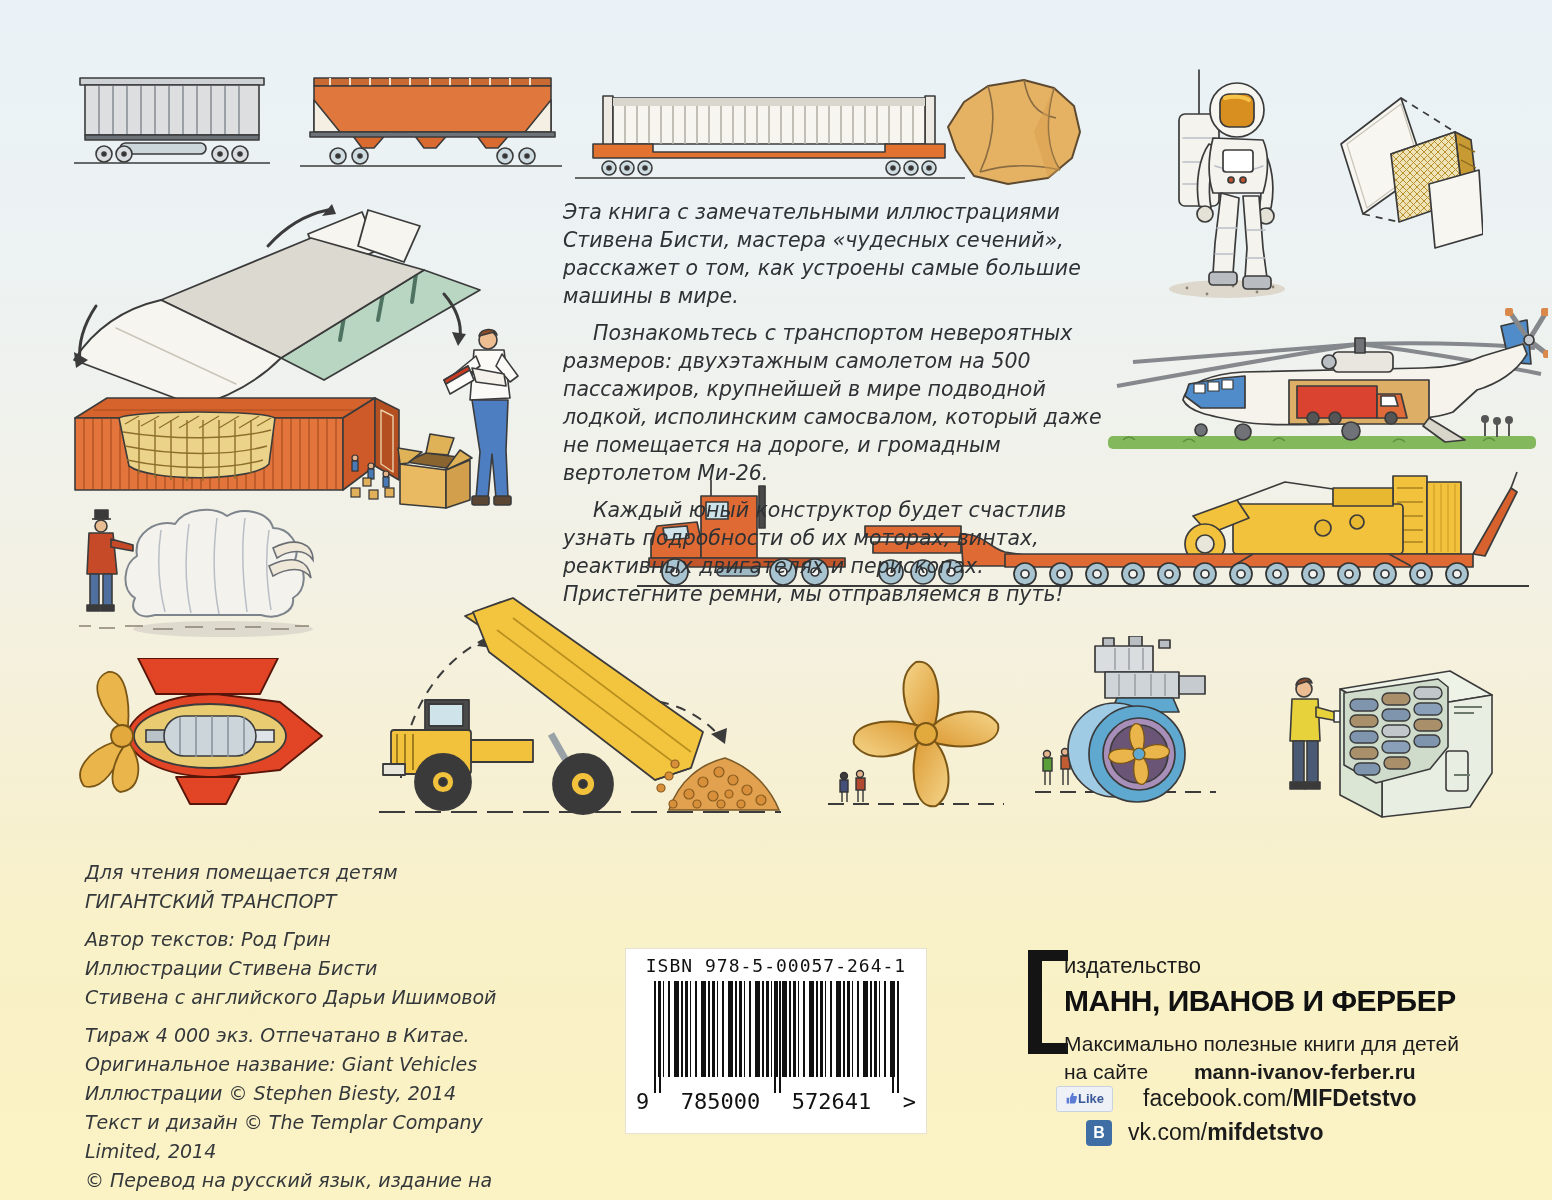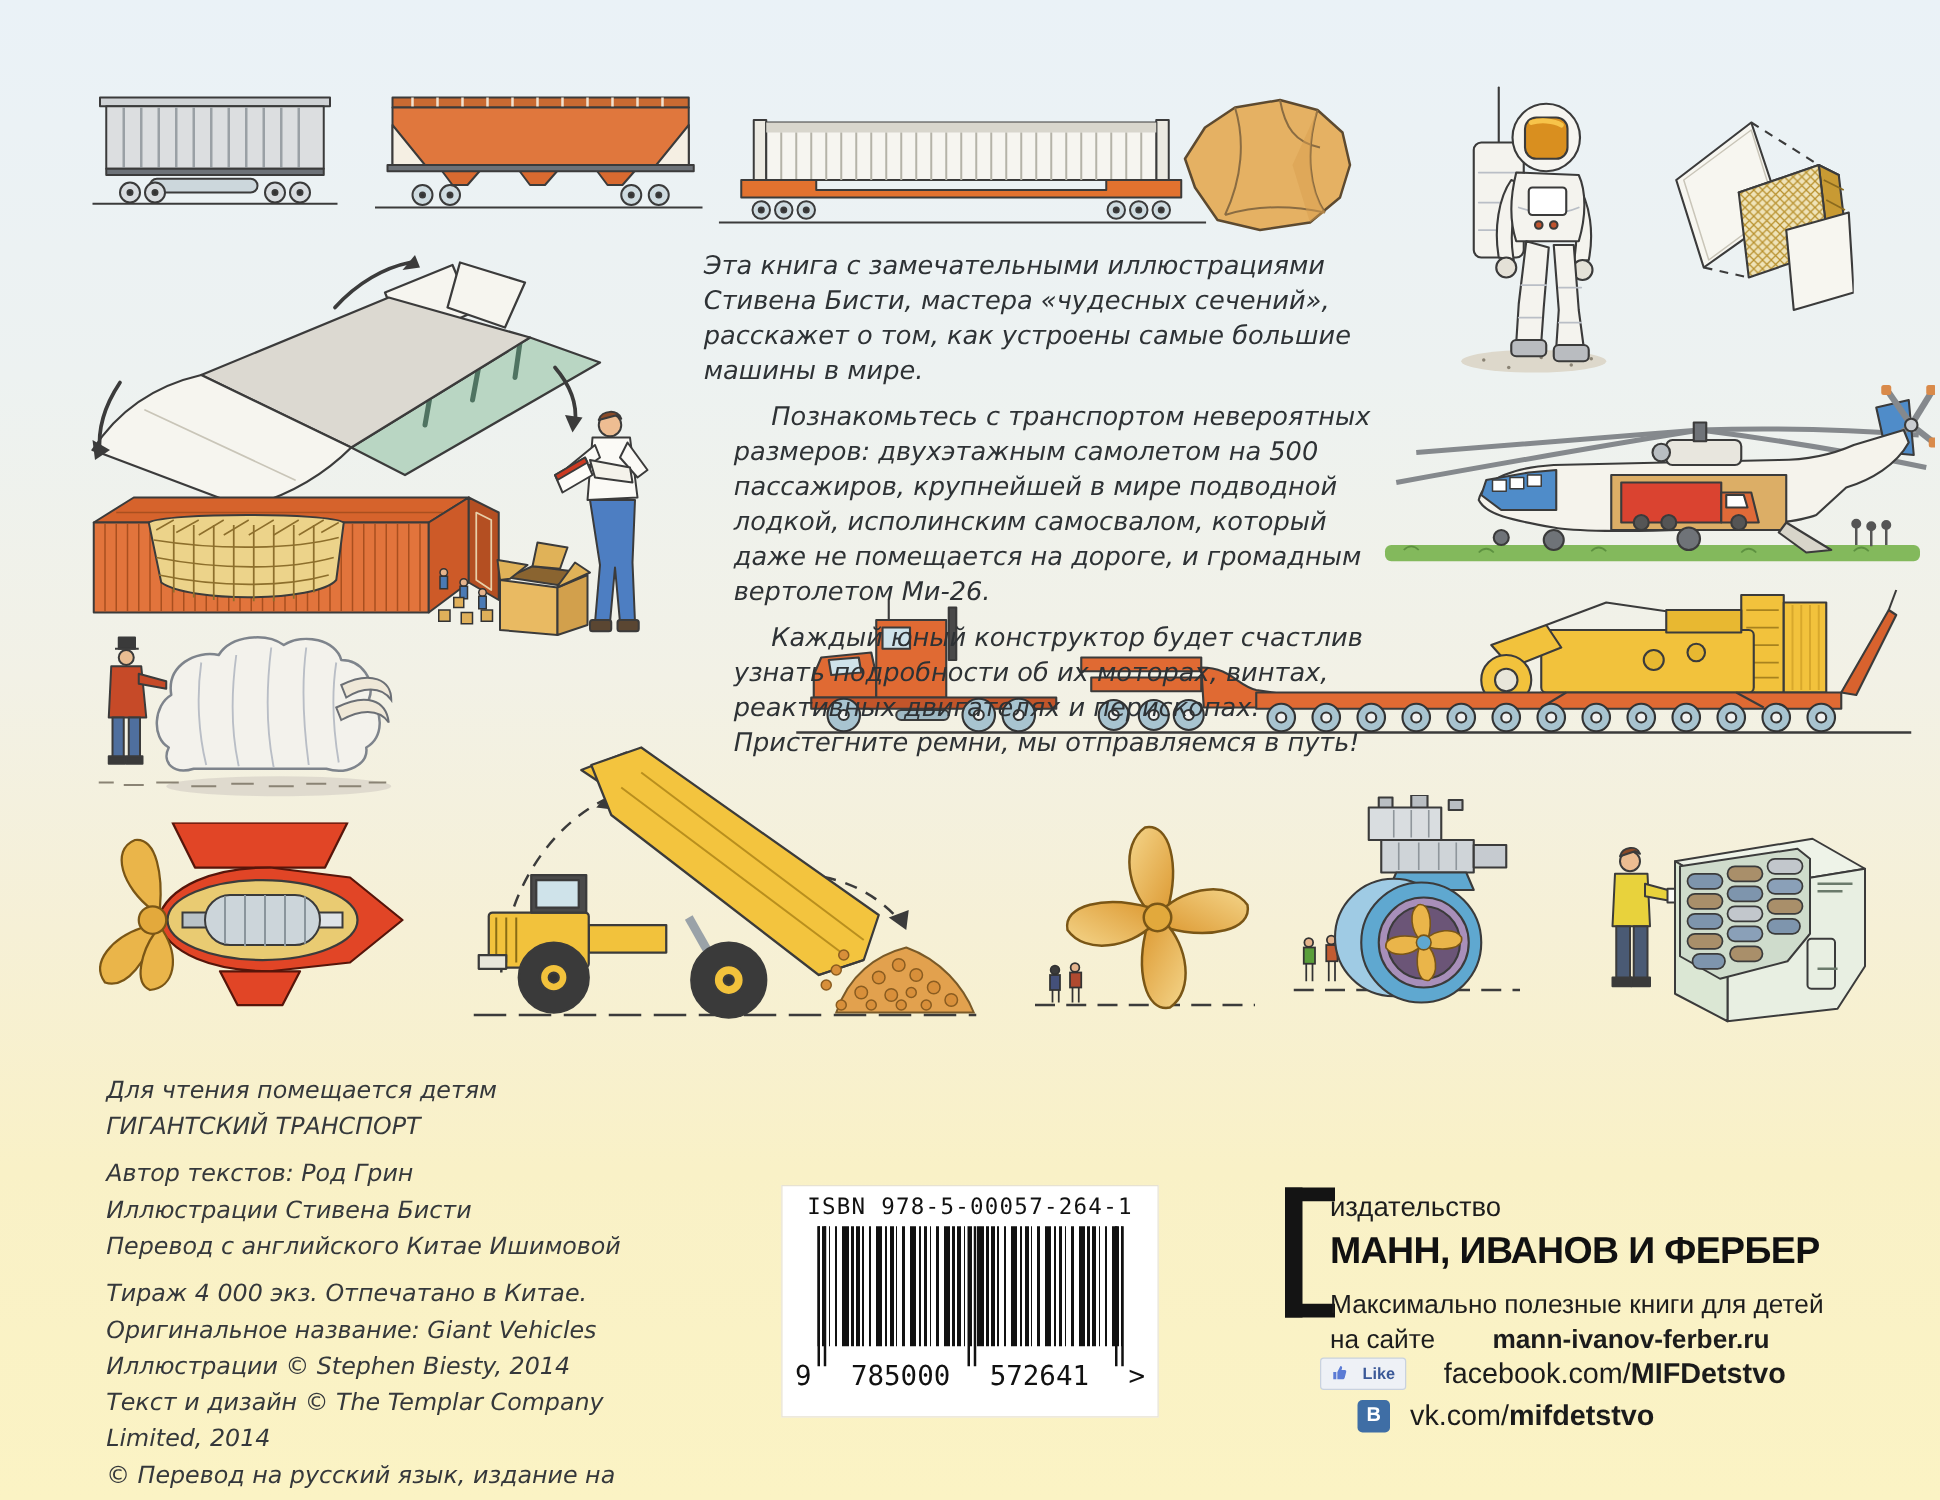--- a/index.html
+++ b/index.html
@@ -7,21 +7,21 @@
     position:relative;width:1552px;height:1200px;overflow:hidden;
     background:linear-gradient(180deg,#eaf2f7 0%,#edf2f1 25%,#f2f1e6 45%,#f6f0d6 62%,#f9f1c7 78%,#fbf3c4 100%);
     font-family:"Liberation Sans",sans-serif;color:#222;padding-left:28px;
   }
   .ill{position:absolute;}
   
   .blurb{position:absolute;left:563px;top:198px;width:545px;
     font-family:"DejaVu Sans",sans-serif;font-style:italic;
     font-size:20.5px;line-height:28px;color:#2e3235;}
   .blurb p{margin:0 0 9px 0;}
-  .blurb p.ind{text-indent:30px;margin-left:24px;}
+  .blurb p.ind{text-indent:30px;}
   
   .colophon{position:absolute;left:85px;top:858px;width:480px;
     font-family:"DejaVu Sans",sans-serif;font-style:italic;
     font-size:19px;line-height:29px;color:#35383b;}
   .colophon .grp{margin-bottom:9px;}
   
   .barcode-box{position:absolute;left:625px;top:948px;width:300px;height:184px;
     background:#fff;border:1px solid #e7e2d2;}
   .isbn{position:absolute;left:0;right:0;top:6px;text-align:center;
     font-family:"DejaVu Sans Mono",monospace;font-size:18px;letter-spacing:1px;color:#111;}
@@ -36,21 +36,21 @@
     font-family:"DejaVu Sans Mono",monospace;font-size:22px;color:#111;}
   
   .bracket{position:absolute;left:1028px;top:950px;width:26px;height:82px;
     border-left:14px solid #141414;border-top:11px solid #141414;border-bottom:11px solid #141414;}
   .pub-label{position:absolute;left:1064px;top:953px;font-size:22px;color:#1c1c1c;}
   .pub-name{position:absolute;left:1064px;top:984px;font-size:30px;font-weight:bold;
     letter-spacing:-0.5px;color:#111;}
   .pub-tagline{position:absolute;left:1064px;top:1030px;font-size:21px;line-height:28px;color:#1c1c1c;}
   .pub-tagline b{font-weight:bold;margin-left:40px;}
   .fb-row{position:absolute;left:1056px;top:1085px;display:flex;align-items:center;}
-  .like-btn{display:inline-flex;align-items:center;gap:12px;height:24px;padding:0 8px;
+  .like-btn{display:inline-flex;align-items:center;gap:0;height:24px;padding:0 8px;
     background:#eef1f6;border:1px solid #c9d2df;border-radius:3px;
     font-size:13px;color:#3b5998;font-weight:bold;}
   .fb-text{margin-left:30px;font-size:23px;color:#1b1b1b;}
   .fb-text b{font-weight:bold;}
   .vk-row{position:absolute;left:1086px;top:1119px;display:flex;align-items:center;}
   .vk-badge{width:26px;height:26px;border-radius:4px;background:#3f6ea5;color:#fff;
     display:flex;align-items:center;justify-content:center;font-size:16px;font-weight:bold;}
   .vk-text{margin-left:16px;font-size:23px;color:#1b1b1b;}
   .vk-text b{font-weight:bold;}
   svg{display:block;}
@@ -584,21 +584,21 @@
   </div>
 
   <div class="colophon">
     <div class="grp">
       <div>Для чтения помещается детям</div>
       <div>ГИГАНТСКИЙ ТРАНСПОРТ</div>
     </div>
     <div class="grp">
       <div>Автор текстов: Род Грин</div>
       <div>Иллюстрации Стивена Бисти</div>
-      <div>Перевод с английского Китае Ишимовой</div>
+      <div>Стивена с английского Дарьи Ишимовой</div>
     </div>
     <div class="grp">
       <div>Тираж 4 000 экз. Отпечатано в Китае.</div>
       <div>Оригинальное название: Giant Vehicles</div>
       <div>Иллюстрации © Stephen Biesty, 2014</div>
       <div>Текст и дизайн © The Templar Company Limited, 2014</div>
       <div>© Перевод на русский язык, издание на русском языке.</div>
 
     </div>
   </div>

